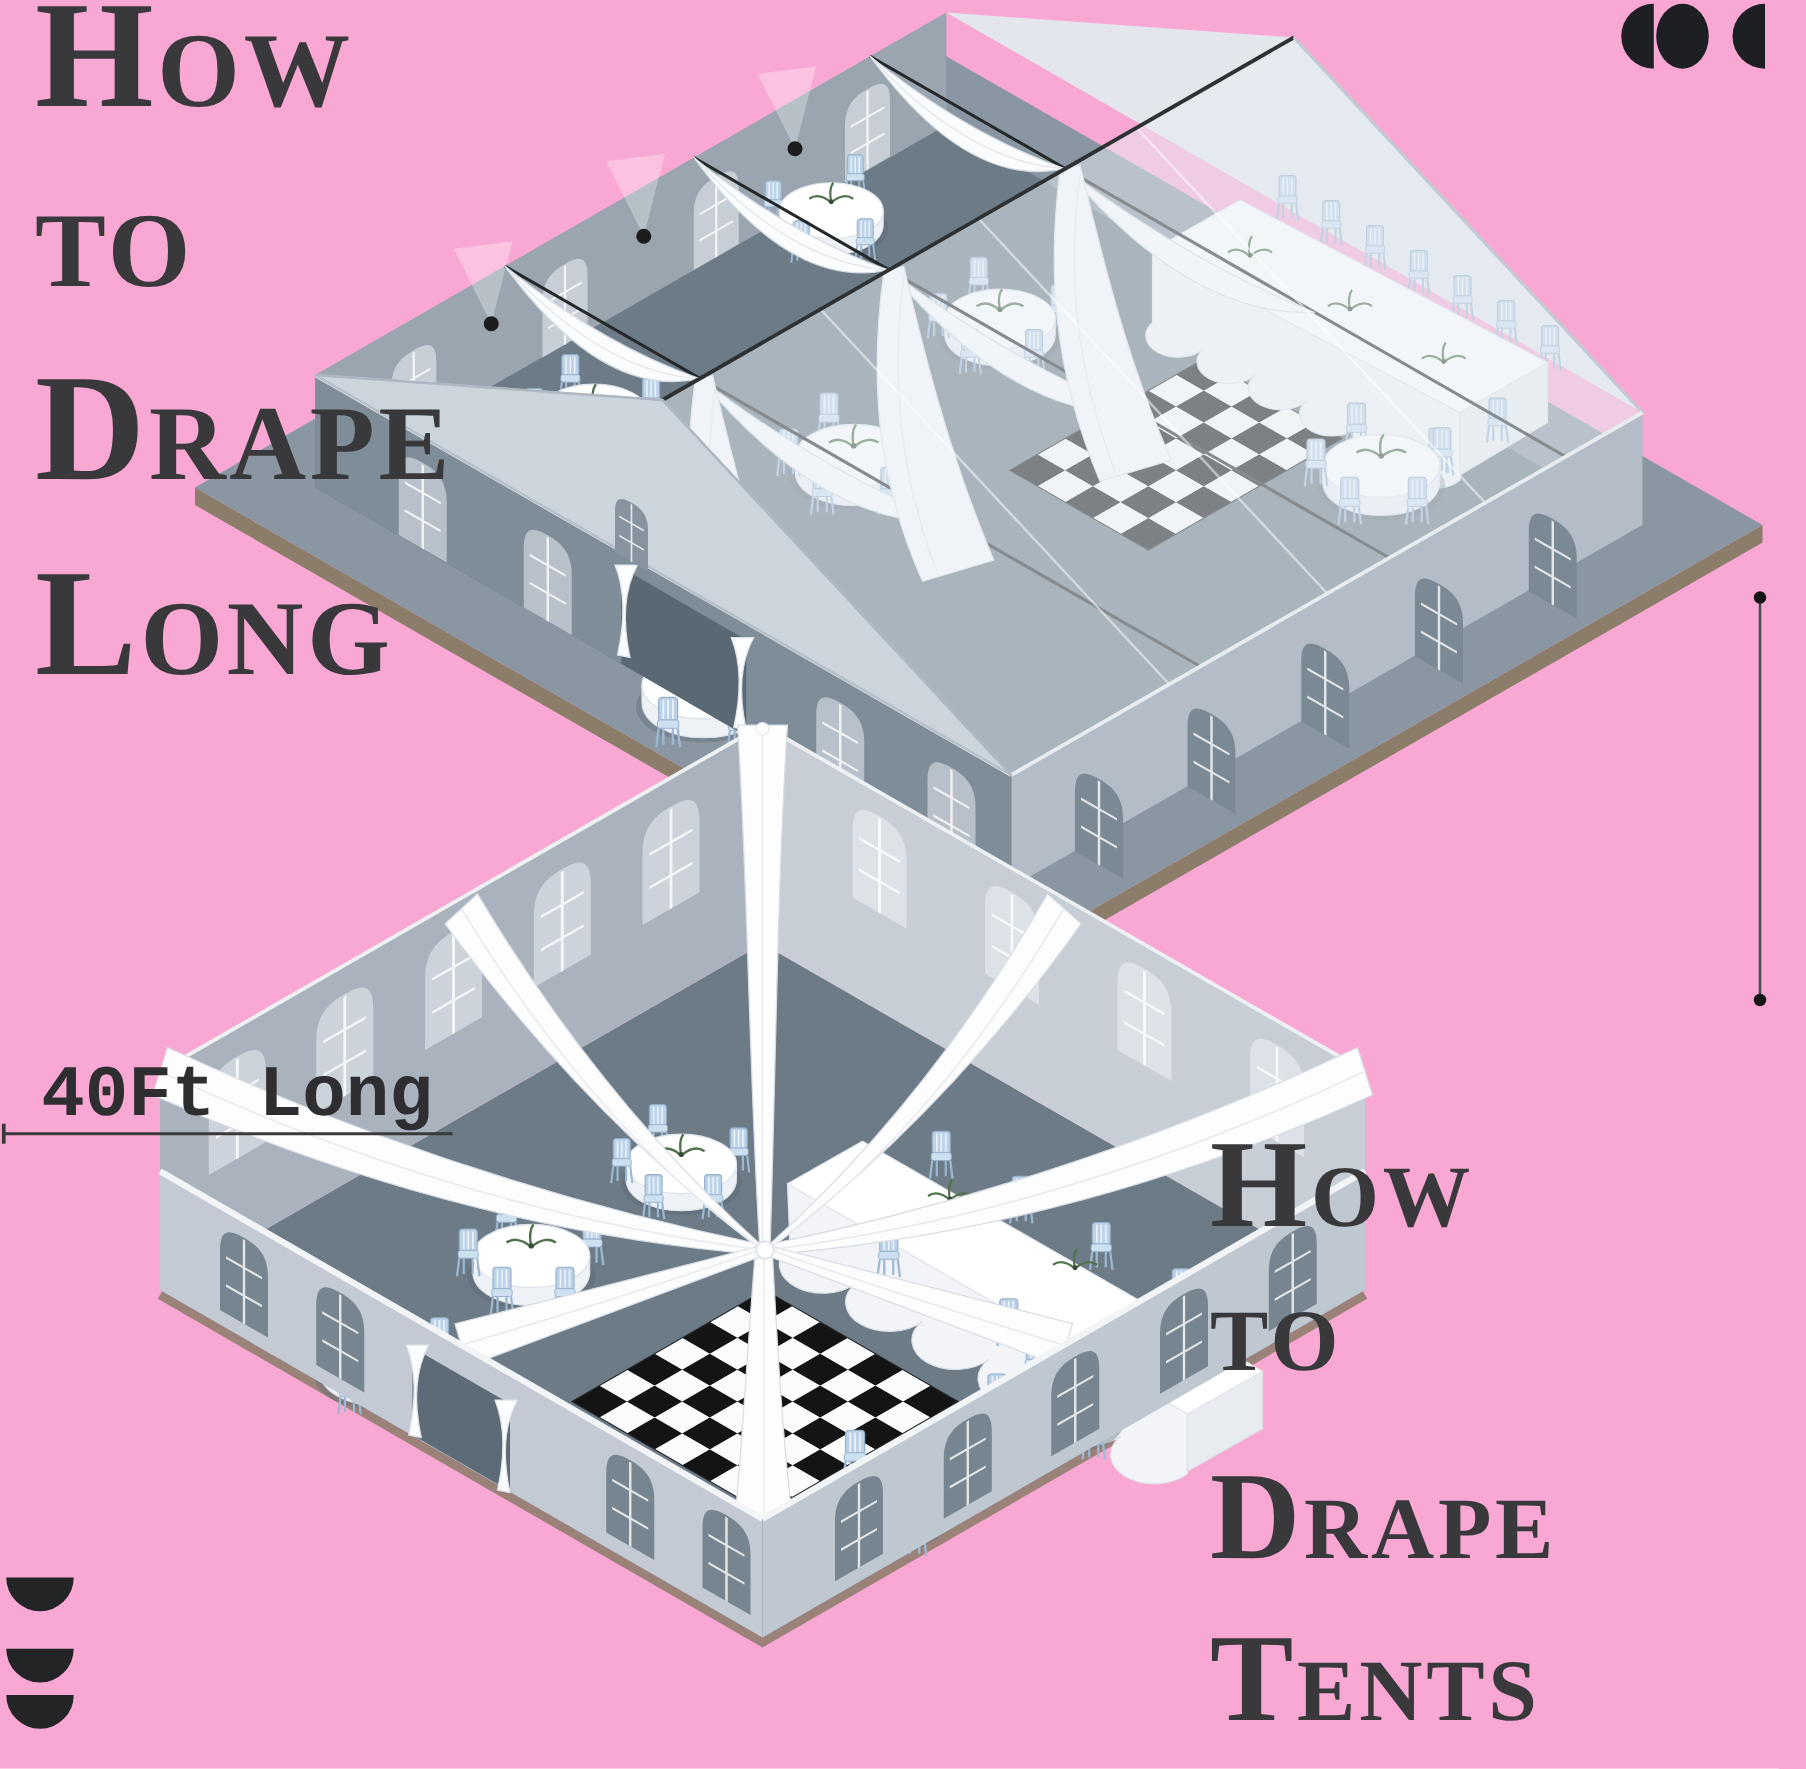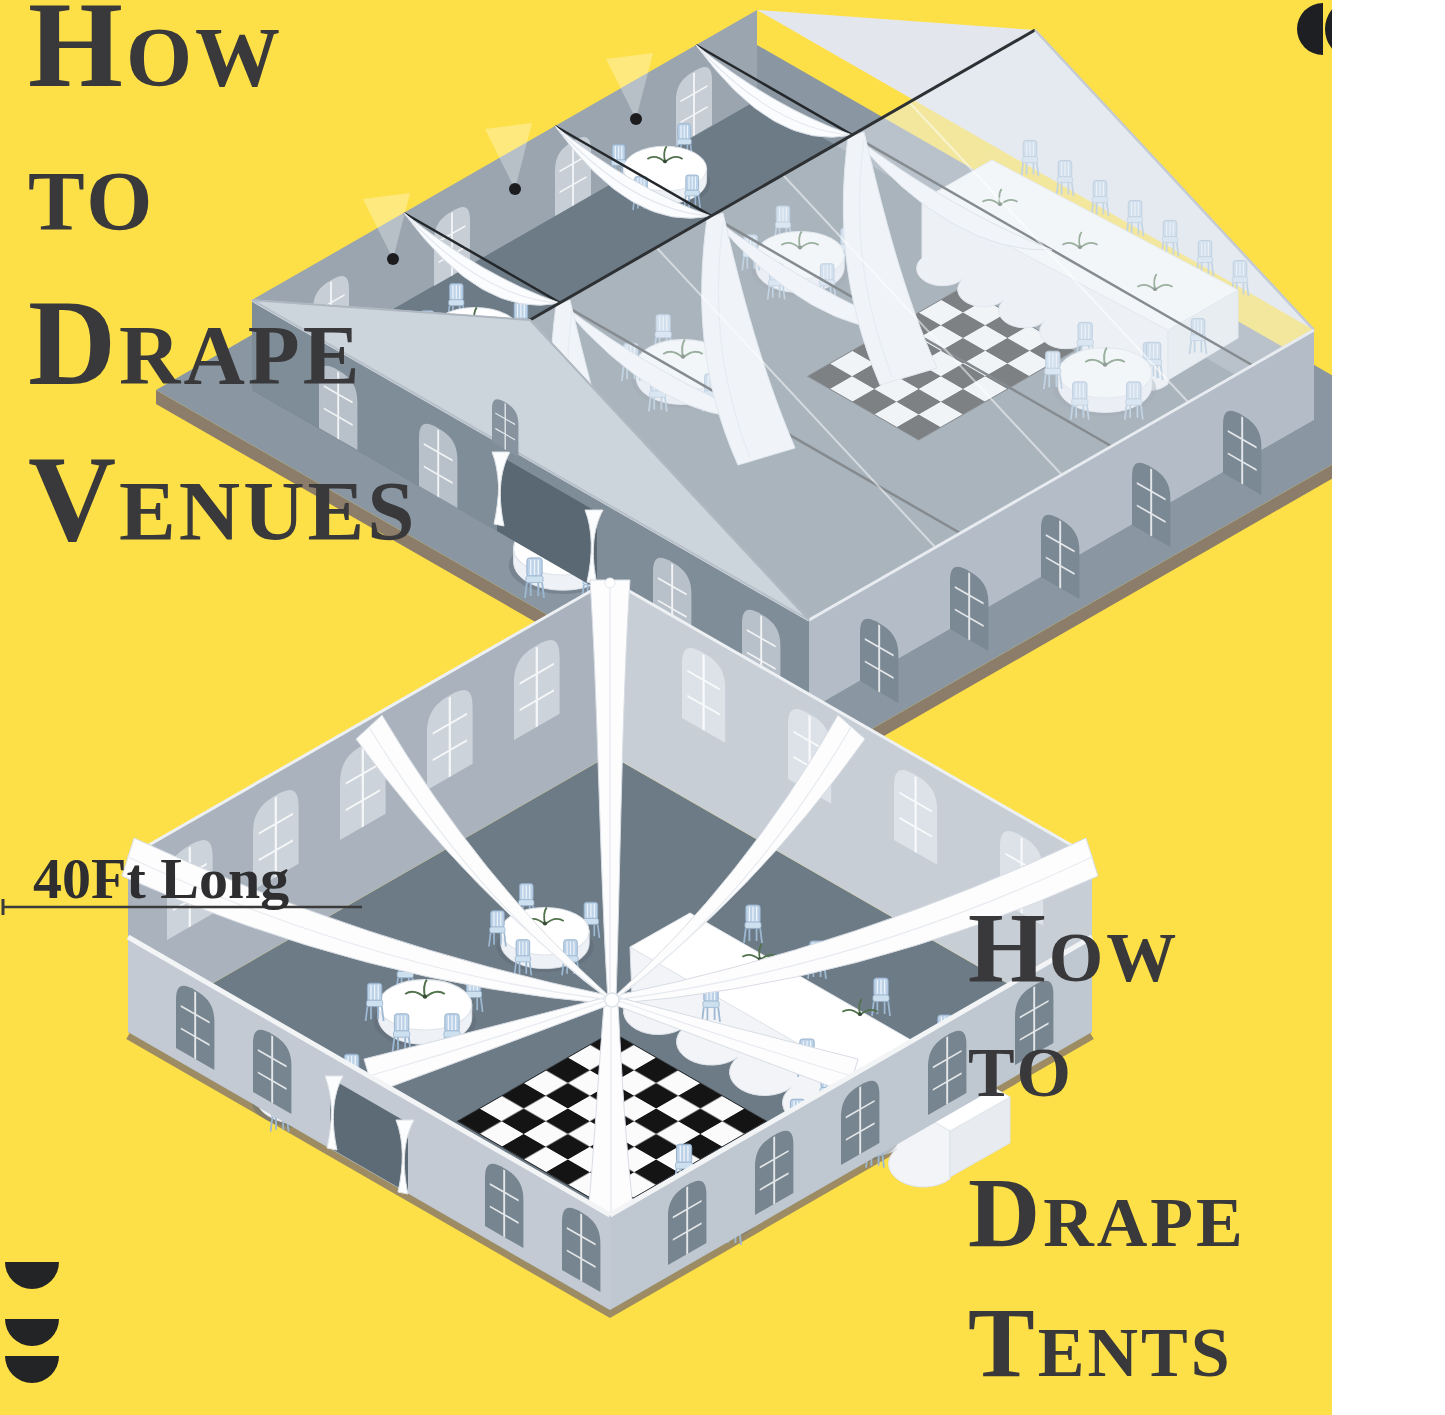--- a/index.html
+++ b/index.html
@@ -1,23 +1,23 @@
 <!DOCTYPE html>
 <html><head>
 <meta charset="utf-8">
 <style>
   html,body{margin:0;padding:0;background:#ffffff;}
-  #canvas{position:relative;width:1332px;height:1415px;background:#fde047;overflow:hidden;
+  #canvas{position:relative;width:1445px;height:1415px;background:#f9a8d4;overflow:hidden;
           font-family:"Liberation Serif", serif;}
   #scene{position:absolute;left:0;top:0;}
   .title{position:absolute;font-family:"Liberation Serif", serif;font-weight:700;
          font-variant:small-caps;color:#39393b;line-height:1;white-space:nowrap;}
   .title-top{font-size:122px;letter-spacing:3px;left:28px;}
   .title-bottom{font-size:100px;letter-spacing:3px;left:968px;}
-  .dim-label{position:absolute;font-family:Liberation Serif, serif;font-weight:600;
+  .dim-label{position:absolute;font-family:Liberation Mono, monospace;font-weight:600;
              font-size:58px;color:#2e2e30;left:33px;top:845px;letter-spacing:0px;}
 </style>
 </head>
 <body>
 
 <div id="canvas">
 
 <svg id="scene" width="1445" height="1415" viewBox="0 0 1445 1415">
   <defs>
     <pattern id="checker" width="51" height="51" patternUnits="userSpaceOnUse">
@@ -374,21 +374,21 @@
   <g fill="#222426">
     <path d="M5,1262 A27,27 0 0 0 59,1262 Z"></path>
     <path d="M5,1319 A27,27 0 0 0 59,1319 Z"></path>
     <path d="M5,1356 A27,27 0 0 0 59,1356 Z"></path>
   </g>
 </svg>
 
   <div class="title title-top" style="top:-16px">How</div>
   <div class="title title-top" style="top:128px">to</div>
   <div class="title title-top" style="top:282px">Drape</div>
-  <div class="title title-top" style="top:438px">Venues</div>
+  <div class="title title-top" style="top:438px">Long</div>
 
   <div class="title title-bottom" style="top:898px">How</div>
   <div class="title title-bottom" style="top:1013px">to</div>
   <div class="title title-bottom" style="top:1163px">Drape</div>
   <div class="title title-bottom" style="top:1293px">Tents</div>
 
   <div class="dim-label">40Ft Long</div>
 </div>
 
 </body></html>

